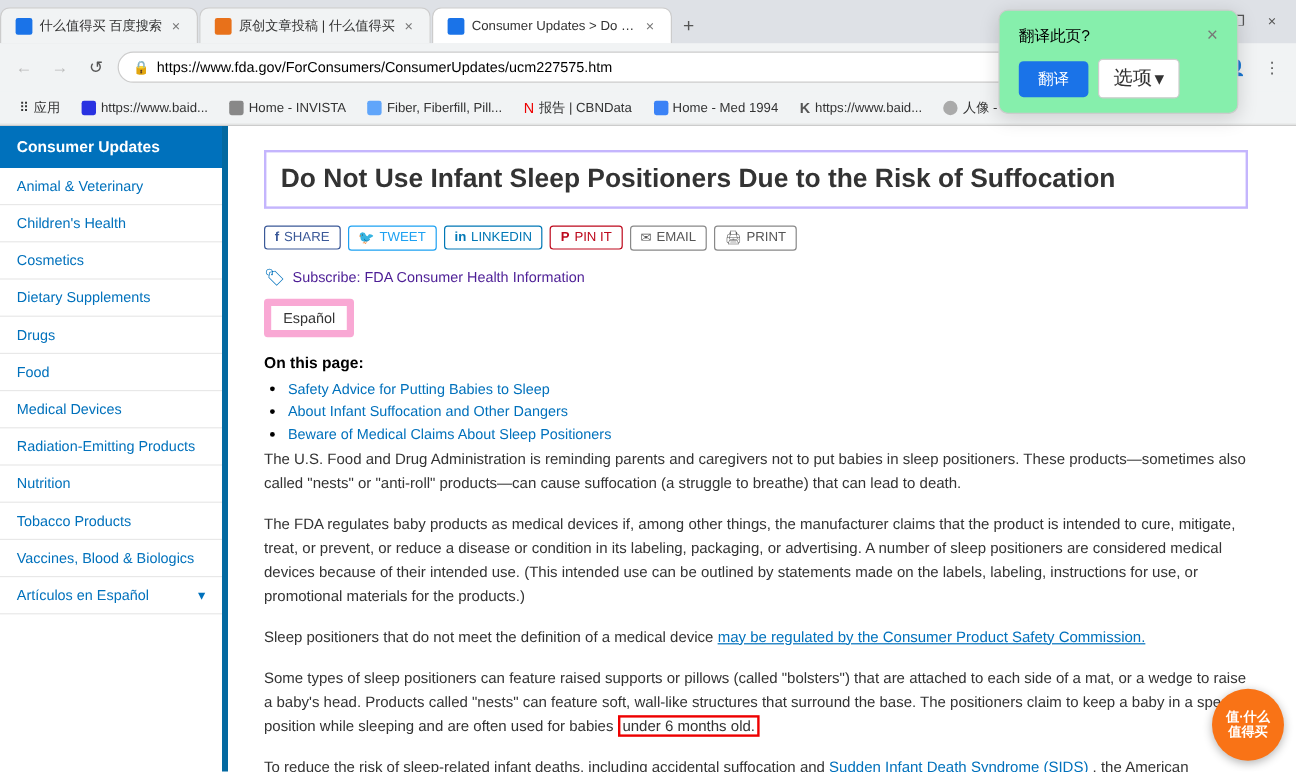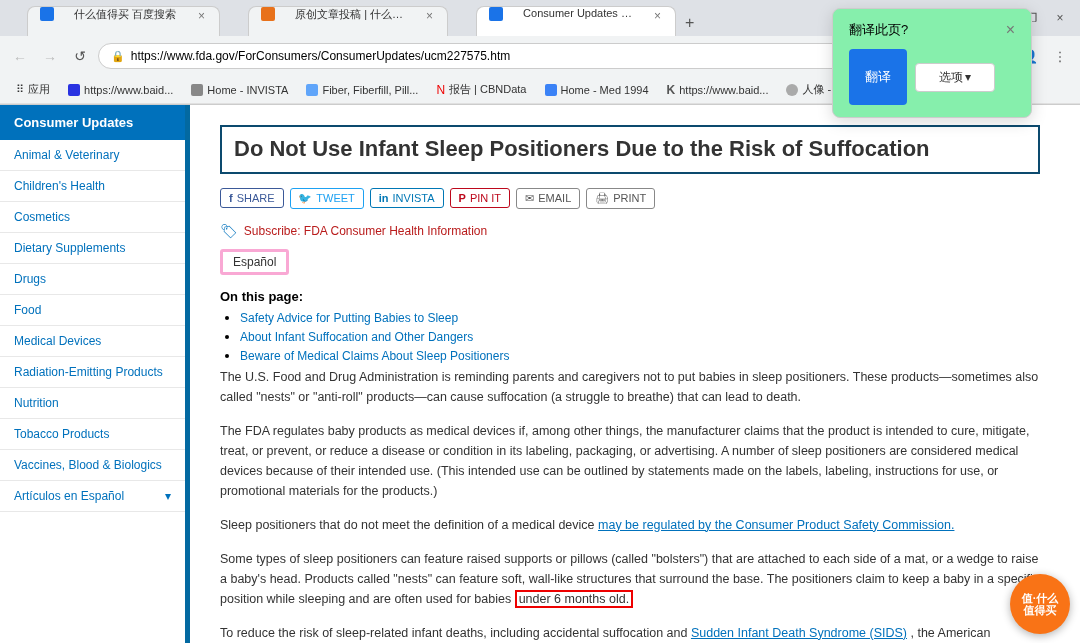--- a/index.html
+++ b/index.html
@@ -1,21 +1,21 @@
 <!DOCTYPE html>
 <html><head>
   <meta charset="utf-8">
   <style>
     * { box-sizing: border-box; margin: 0; padding: 0; }
     body { font-family: Arial, sans-serif; font-size: 13px; background: #fff; overflow: hidden; width: 1080px; height: 643px; }
 
     
     .browser-chrome { background: #f1f3f4; border-bottom: 1px solid #ccc; }
     .tab-bar { display: flex; align-items: flex-end; padding: 6px 0 0 0; background: #dee1e6; height: 36px; }
-    .tab { display: flex; padding: 0 12px; height: 30px; background: #f1f3f4; border-top-left-radius: 8px; border-top-right-radius: 8px; font-size: 12px; color: #333; margin-right: 1px; cursor: pointer; max-width: 200px; gap: 20px; border: 1px solid #ccc; border-bottom: none; margin-left: 27px; }
+    .tab { display: flex; align-items: center; padding: 0 12px; height: 30px; background: #f1f3f4; border-top-left-radius: 8px; border-top-right-radius: 8px; font-size: 12px; color: #333; margin-right: 1px; cursor: pointer; max-width: 200px; gap: 6px; border: 1px solid #ccc; border-bottom: none; }
     .tab.active { background: #fff; }
     .tab-favicon { width: 14px; height: 14px; border-radius: 2px; display: inline-block; }
     .tab-title { flex: 1; overflow: hidden; text-overflow: ellipsis; white-space: nowrap; font-size: 11px; }
     .tab-close { font-size: 12px; color: #777; cursor: pointer; padding: 2px 2px; border-radius: 50%; }
     .new-tab-btn { padding: 4px 8px; font-size: 16px; color: #555; cursor: pointer; }
 
     .nav-bar { display: flex; align-items: center; padding: 4px 8px; background: #f1f3f4; gap: 6px; height: 40px; }
     .nav-btn { width: 24px; height: 24px; display: flex; align-items: center; justify-content: center; border-radius: 50%; cursor: pointer; color: #555; font-size: 14px; }
     .nav-btn.disabled { color: #bbb; cursor: default; }
     .address-bar { flex: 1; display: flex; align-items: center; background: #fff; border: 1px solid #ccc; border-radius: 20px; padding: 4px 12px; font-size: 12px; color: #333; gap: 6px; }
@@ -36,55 +36,55 @@
     
     .sidebar { width: 190px; min-width: 190px; background: #fff; border-right: 5px solid #0369a1; padding: 0; overflow-y: auto; }
     .sidebar-header { background: #0071bc; color: #fff; padding: 10px 14px; font-size: 13px; font-weight: bold; }
     .sidebar-item { padding: 8px 14px; font-size: 12px; color: #0071bc; cursor: pointer; border-bottom: 1px solid #e8e8e8; display: flex; align-items: center; justify-content: space-between; }
     .sidebar-item.has-arrow { }
 
     
     .main-content { flex: 1; padding: 20px 40px 20px 30px; overflow-y: auto; position: relative; }
 
     
-    .article-title { border: 2px solid #0c4a6e; padding: 8px 12px; margin-bottom: 14px; }
+    .article-title { border: 2px solid #c4b5fd; padding: 8px 12px; margin-bottom: 14px; }
     .article-title h1 { font-size: 22px; font-weight: bold; color: #333; line-height: 1.3; }
 
     
     .share-bar { display: flex; align-items: center; gap: 6px; margin-bottom: 14px; flex-wrap: wrap; }
     .share-btn { display: flex; align-items: center; gap: 4px; padding: 3px 8px; border: 1px solid #ccc; border-radius: 3px; font-size: 11px; cursor: pointer; text-decoration: none; }
     .share-btn.facebook { border-color: #3b5998; color: #3b5998; }
     .share-btn.twitter { border-color: #1da1f2; color: #1da1f2; }
     .share-btn.linkedin { border-color: #0077b5; color: #0077b5; text-align: center; }
     .share-btn.pinterest { border-color: #bd081c; color: #bd081c; }
     .share-btn.email { border-color: #888; color: #555; }
     .share-btn.print { border-color: #888; color: #555; }
 
     .subscribe-link { color: #0071bc; font-size: 12px; margin-bottom: 10px; display: flex; align-items: center; gap: 6px; }
     .subscribe-link::before { content: "🏷"; font-size: 14px; }
 
-    .espanol-btn { display: inline-block; border: 3px solid #f9a8d4; padding: 3px 10px; font-size: 12px; color: #333; border-radius: 3px; margin-bottom: 14px; cursor: pointer; }
+    .espanol-btn { display: inline-block; border: 6px solid #f9a8d4; padding: 3px 10px; font-size: 12px; color: #333; border-radius: 3px; margin-bottom: 14px; cursor: pointer; }
 
     .on-page-title { font-weight: bold; font-size: 13px; margin-bottom: 6px; }
     .on-page-list { list-style: disc; padding-left: 20px; }
     .on-page-list li { margin-bottom: 4px; }
     .on-page-list li a { color: #0071bc; font-size: 12px; text-decoration: none; }
 
     .body-text { font-size: 12.5px; color: #333; line-height: 1.6; margin-bottom: 14px; }
     .body-text a { color: #0071bc; text-decoration: underline; }
 
     .highlight-box { border: 2px solid #e00; display: inline; padding: 0 2px; }
 
     
     .translation-popup { position: absolute; top: 8px; right: 48px; background: #86efac; border: 1px solid #ccc; border-radius: 8px; padding: 12px 16px; width: 200px; box-shadow: 0 4px 16px rgba(0,0,0,0.15); z-index: 100; }
     .translation-popup-header { display: flex; align-items: center; justify-content: space-between; margin-bottom: 10px; font-size: 13px; font-weight: 500; }
     .translation-popup-close { cursor: pointer; color: #777; font-size: 16px; }
     .translation-actions { display: flex; align-items: center; gap: 8px; }
-    .translate-btn { background: #1a73e8; color: #fff; border: none; border-radius: 4px; padding: 19px 16px; font-size: 13px; cursor: pointer; }
-    .options-btn { display: flex; align-items: center; gap: 2px; border: 1px solid #ccc; border-radius: 4px; padding: 5px 23px; cursor: pointer; font-size: 12px; color: #333; background: #fff; }
+    .translate-btn { background: #1a73e8; color: #fff; border: none; border-radius: 4px; padding: 6px 16px; font-size: 13px; cursor: pointer; }
+    .options-btn { display: flex; align-items: center; gap: 2px; border: 1px solid #ccc; border-radius: 4px; padding: 5px 12px; cursor: pointer; font-size: 16px; color: #333; background: #fff; }
 
     
     .helpbot { position: absolute; bottom: 10px; right: 10px; width: 60px; height: 60px; background: #f97316; border-radius: 50%; display: flex; align-items: center; justify-content: center; color: #fff; font-size: 11px; font-weight: bold; text-align: center; cursor: pointer; box-shadow: 0 2px 8px rgba(0,0,0,0.3); line-height: 1.1; }
 
     
     .main-content::-webkit-scrollbar { width: 8px; }
     .main-content::-webkit-scrollbar-track { background: #f1f1f1; }
     .main-content::-webkit-scrollbar-thumb { background: #ccc; border-radius: 4px; }
 
     .favicon-blue { background: #1a73e8; border-radius: 2px; }
@@ -232,39 +232,39 @@
         <a class="share-btn facebook">
           <span style="font-weight:bold;">f</span>
           <span>SHARE</span>
         </a>
         <a class="share-btn twitter">
           <span>🐦</span>
           <span>TWEET</span>
         </a>
         <a class="share-btn linkedin">
           <span style="font-weight:bold;">in</span>
-          <span>INVISTA</span>
+          <span>LINKEDIN</span>
         </a>
         <a class="share-btn pinterest">
           <span style="font-weight:bold;">P</span>
           <span>PIN IT</span>
         </a>
         <a class="share-btn email">
           <span>✉</span>
           <span>EMAIL</span>
         </a>
         <a class="share-btn print">
           <span>🖨</span>
           <span>PRINT</span>
         </a>
       </div>
 
       
       <div class="subscribe-link">
-        <a href="#" style="color:#b91c1c; text-decoration:none;">Subscribe: FDA Consumer Health Information</a>
+        <a href="#" style="color:#4c1d95; text-decoration:none;">Subscribe: FDA Consumer Health Information</a>
       </div>
 
       
       <div class="espanol-btn">Español</div>
 
       
       <div class="on-page-title">On this page:</div>
       <ul class="on-page-list">
         <li><a href="#">Safety Advice for Putting Babies to Sleep</a></li>
         <li><a href="#">About Infant Suffocation and Other Dangers</a></li>

